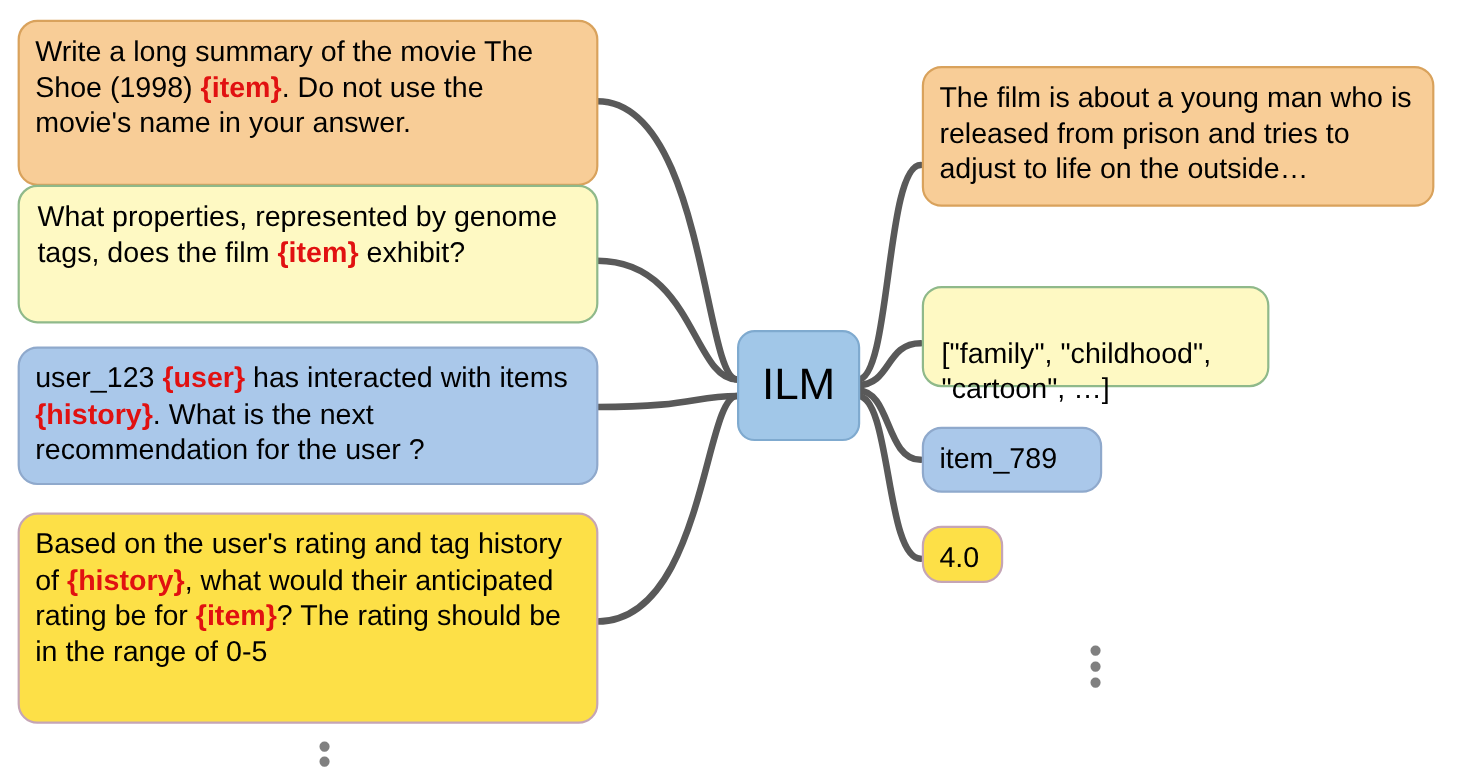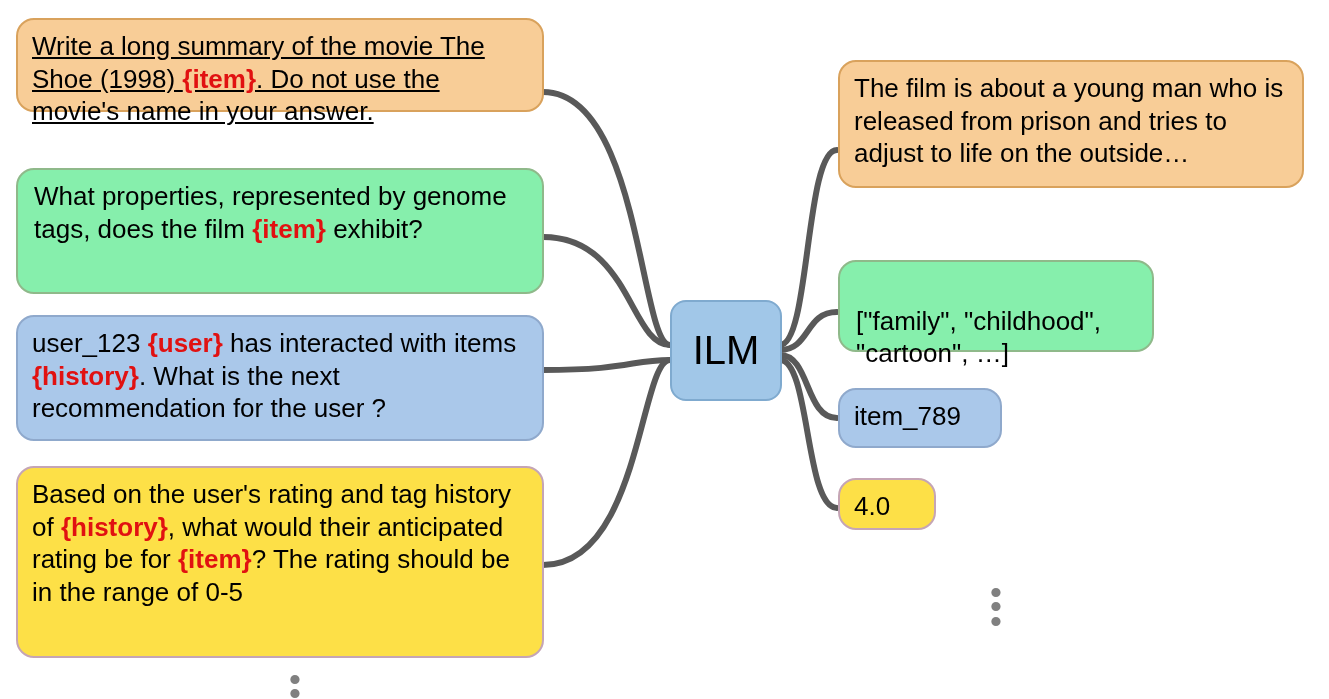--- a/index.html
+++ b/index.html
@@ -12,21 +12,21 @@
   .box {
     position: absolute;
     border: 2px solid;
     border-radius: 18px;
     padding: 10px 14px;
     font-size: 26px;
     line-height: 1.25;
     box-sizing: border-box;
   }
   .orange { background: #f8cd97; border-color: #d9a25c; }
-  .green  { background: #86efac; border-color: #8fb98a; padding-left: 16px; }
+  .green  { background: #fef9c3; border-color: #8fb98a; padding-left: 16px; }
   .blue   { background: #aac8ea; border-color: #8fa9cc; }
   .pink   { background: #fde047; border-color: #c5a5b5; }
   .tok { color: #e11111; font-weight: bold; }
   .ilm {
     position: absolute;
     border: 2px solid #7faacf;
     border-radius: 16px;
     background: #a1c7e8;
     display: flex;
     align-items: center;
@@ -59,21 +59,21 @@
     <path d="M 543 370 C 630 370, 630 360, 670 360"></path>
     <path d="M 543 565 C 640 565, 640 360, 670 360"></path>
 
     <path d="M 780 345 C 810 345, 805 150, 837 150"></path>
     <path d="M 780 350 C 810 350, 805 312, 837 312"></path>
     <path d="M 780 355 C 810 355, 805 418, 837 418"></path>
     <path d="M 780 360 C 810 360, 805 508, 837 508"></path>
   </g>
 </svg>
 
-<div class="box orange" style="left:16px; top:18px; width:528px; height:94px;text-decoration:underline;">
+<div class="box orange" style="left:16px; top:18px; width:528px; height:151px;">
   <span>Write a long summary of the movie The Shoe (1998) </span><span class="tok">{item}</span><span>. Do not use the movie's name in your answer.</span>
 </div>
 
 <div class="box green" style="left:16px; top:168px; width:528px; height:126px;">
   <span>What properties, represented by genome tags, does the film </span><span class="tok">{item}</span><span> exhibit?</span>
 </div>
 
 <div class="box blue" style="left:16px; top:315px; width:528px; height:126px;">
   <span>user_123 </span><span class="tok">{user}</span><span> has interacted with items </span><span class="tok">{history}</span><span>. What is the next recommendation for the user ?</span>
 </div>
@@ -92,18 +92,18 @@
 
 <div class="box green" style="left:838px; top:260px; width:316px; height:92px; white-space: pre-line;">
   <span>["family", "childhood",
  "cartoon", …]</span>
 </div>
 
 <div class="box blue" style="left:838px; top:388px; width:164px; height:60px;">
   <span>item_789</span>
 </div>
 
-<div class="box pink" style="left:838px; top:478px; width:98px; height:52px;">
+<div class="box pink" style="left:838px; top:478px; width:74px; height:52px;">
   <span>4.0</span>
 </div>
 
 <div class="dots" style="left:289px; top:672px;">•<br>•<br>•</div>
 <div class="dots" style="left:990px; top:585px;">•<br>•<br>•</div>
 
 </body></html>

